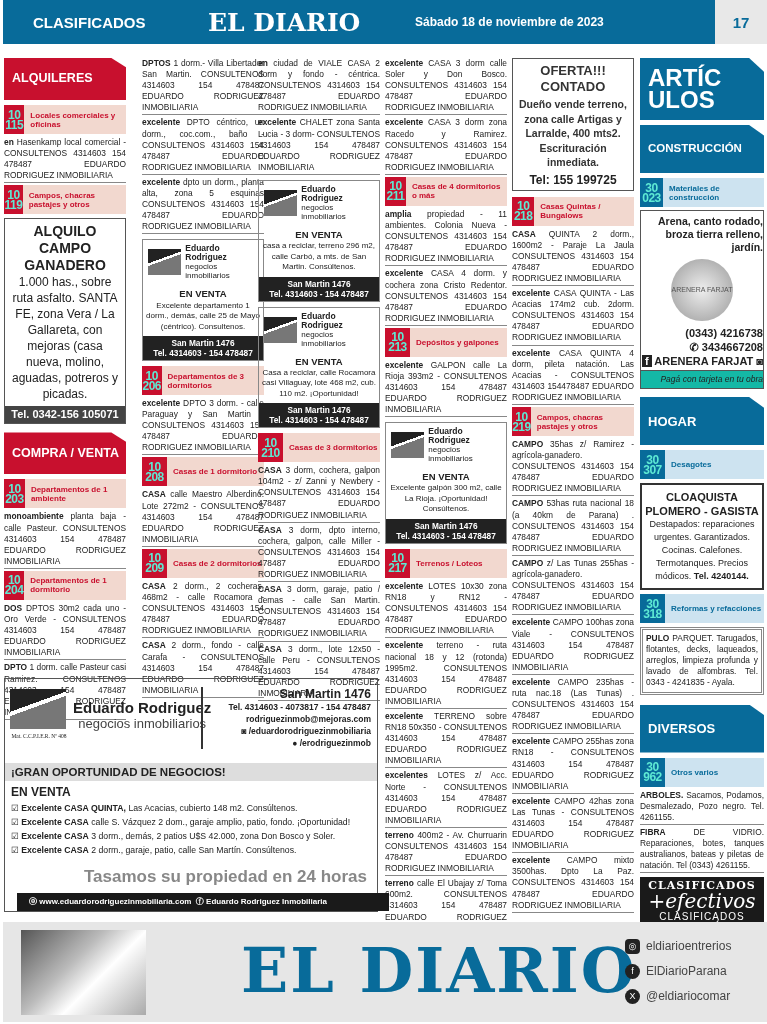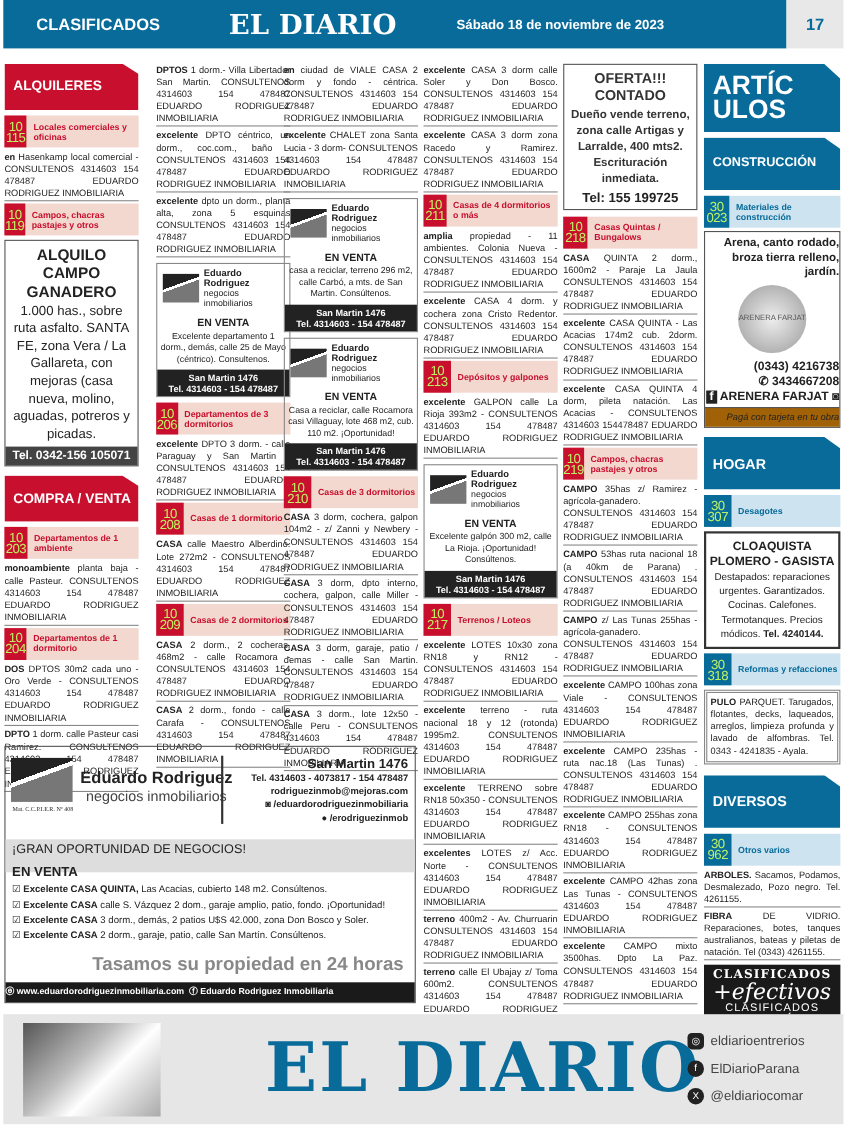--- a/index.html
+++ b/index.html
@@ -9,21 +9,21 @@
 .hdr .logo{font-family:"DejaVu Serif",serif;font-weight:bold;font-size:25px;letter-spacing:0px;width:207px}
 .hdr .date{font-weight:bold;font-size:12px}
 .pgnum{position:absolute;left:715px;top:0;width:52px;height:44px;background:#e8e8e8;color:#086b9a;font-weight:bold;font-size:15px;display:flex;align-items:center;justify-content:center}
 .col{position:absolute;top:58px;width:122px;font-size:8.4px;line-height:11.1px;font-family:"Liberation Sans",sans-serif}
 .c1{left:4px}.c2{left:142px}.c3{left:258px}.c4{left:385px}.c5{left:512px}.c6{left:640px;width:124px}
 .sechd{height:42px;background:#c8102e;color:#fff;font-weight:bold;font-size:12.5px;padding-left:8px;display:flex;align-items:center;clip-path:polygon(0 0,88% 0,100% 22%,100% 100%,0 100%);margin-bottom:5px}
 .sechd.blue{background:#086b9a;height:48px;font-size:13px}
 .sechd.big{height:62px;font-size:24px;line-height:22px;align-items:center}
 .cat{display:flex;align-items:center;background:#f2d8cf;height:29px;margin-bottom:3px}
 .cat.blue{background:#cde3f0}
-.cat .num{background:#c8102e;color:#bef264;font-weight:normal;font-size:12px;line-height:10px;width:25px;height:29px;display:flex;flex-direction:column;justify-content:center;align-items:center;letter-spacing:-0.5px}
+.cat .num{background:#c8102e;color:#5eead4;font-weight:bold;font-size:12px;line-height:10px;width:25px;height:29px;display:flex;flex-direction:column;justify-content:center;align-items:center;letter-spacing:-0.5px}
 .cat.blue .num{background:#086b9a}
 .cat .lbl{color:#c8102e;font-weight:bold;font-size:8px;line-height:9px;padding-left:6px}
 .cat.blue .lbl{color:#086b9a}
 .item{text-align:justify;border-bottom:1px solid #888;padding-bottom:1px;margin-bottom:2px}
 .item b{font-weight:bold}
 .adbox{border:1.5px solid #555;text-align:center;margin:4px 0}
 .adbox .t{font-weight:bold;font-size:14px;line-height:17px}
 .adbox .b{font-size:12px;line-height:16px}
 .adbox .tel{background:#444;color:#fff;font-weight:bold;font-size:11px;padding:3px 0}
 .er{border:1px solid #888;margin:5px 0;font-size:8px;text-align:center}
@@ -35,43 +35,43 @@
 .er .tx{font-size:8px;line-height:10.5px;padding:0 3px 4px}
 .er .ft{background:#222;color:#fff;font-weight:bold;font-size:8.3px;line-height:10px;padding:2px 0}
 .oferta{border:1.5px solid #555;text-align:center;margin-bottom:6px;padding-top:4px}
 .oferta .t{font-weight:bold;font-size:13px;line-height:16px;color:#333}
 .oferta .b{font-weight:bold;font-size:10.5px;line-height:14.5px;color:#333}
 .oferta .tel{font-weight:bold;font-size:12px;margin:3px 0 4px}
 .arena{border:1.5px solid #555;text-align:right;margin:3px 0 8px}
 .arena .t{font-weight:bold;font-size:10.5px;line-height:13px;padding-top:4px}
 .arena .logo{width:62px;height:62px;margin:5px auto;background:radial-gradient(#eee,#999);border-radius:50%;display:flex;align-items:center;justify-content:center;font-size:7px;color:#555}
 .arena .ph{font-weight:bold;font-size:11px;line-height:14px}
-.arena .foot{background:#a16207;font-style:italic;font-size:8.5px;padding:3px 0;border-top:1px solid #555;margin-top:2px}
+.arena .foot{background:#14b8a6;font-style:italic;font-size:8.5px;padding:3px 0;border-top:1px solid #555;margin-top:2px}
 .cloaca{border:2px solid #333;text-align:center;padding:5px 2px;margin:4px 0}
 .cloaca .t{font-weight:bold;font-size:11px;line-height:14px}
 .cloaca .b{font-size:9px;line-height:13px}
 .pulo{border:3px double #888;padding:3px;text-align:justify;margin:4px 0 10px}
 .clasbox{background:#1a1a1a;color:#fff;text-align:center;padding:3px 0;margin-top:4px}
 .clasbox .a{font-family:"DejaVu Serif",serif;font-weight:bold;font-size:11px;letter-spacing:1px}
 .clasbox .b{font-family:"DejaVu Serif",serif;font-style:italic;font-size:20px;line-height:20px}
 .clasbox .c{font-size:10px;letter-spacing:1px}
 .bigad{position:absolute;left:4px;top:678px;width:374px;height:234px;border:1.5px solid #555}
 .bigad .logo{position:absolute;left:5px;top:10px;width:56px;height:40px;background:linear-gradient(160deg,#222 38%,#fff 38%,#fff 45%,#777 45%)}
 .bigad .mat{position:absolute;left:4px;top:54px;font-family:"Liberation Serif",serif;font-size:5.5px;text-align:center;width:60px}
 .bigad .nm{position:absolute;left:68px;top:20px;text-align:center}
 .bigad .nm .a{font-weight:bold;font-size:15px}
 .bigad .nm .b{font-size:13px;color:#444}
 .bigad .vline{position:absolute;left:196px;top:8px;width:1.5px;height:62px;background:#333}
 .bigad .contact{position:absolute;right:6px;top:8px;text-align:right;font-size:8.5px;line-height:12px;font-weight:bold}
 .bigad .contact .addr{font-size:12px;line-height:14px}
-.bigad .gran{position:absolute;left:0;top:84px;width:100%;height:30px;background:#ddd;font-weight:normal;font-size:11.5px;padding-left:6px;line-height:18px}
+.bigad .gran{position:absolute;left:0;top:84px;width:100%;height:18px;background:#ddd;font-weight:bold;font-size:11.5px;padding-left:6px;line-height:18px}
 .bigad .env{position:absolute;left:6px;top:106px;font-weight:bold;font-size:12px}
 .bigad .list{position:absolute;left:6px;top:122px;font-size:8.7px;line-height:14px}
 .bigad .tas{position:absolute;right:10px;top:188px;font-weight:bold;font-size:17px;color:#888}
-.bigad .ft{position:absolute;left:0;bottom:0;width:100%;height:18px;background:#1a1a1a;color:#fff;font-weight:bold;font-size:8px;line-height:18px;}
+.bigad .ft{position:absolute;left:12px;bottom:0;width:100%;height:18px;background:#1a1a1a;color:#fff;font-weight:bold;font-size:8px;line-height:18px;padding-left:12px}
 .bottom{position:absolute;left:3px;top:922px;width:764px;height:100px;background:#e6e6e6}
 .bottom .mock{position:absolute;left:18px;top:8px;width:125px;height:85px;background:linear-gradient(135deg,#555,#bbb 40%,#fff 60%,#aaa)}
 .bottom .logo{position:absolute;left:238px;top:12px;font-family:"DejaVu Serif",serif;font-weight:bold;font-size:62px;color:#086b9a;letter-spacing:2px}
 .bottom .soc{position:absolute;left:622px;top:12px;font-size:12px;line-height:25px;color:#444}
 .bottom .soc span.ic{display:inline-block;width:15px;height:15px;background:#222;border-radius:4px;vertical-align:middle;margin-right:6px;color:#fff;font-size:9px;text-align:center;line-height:15px}
 </style>
 </head>
 <body>
 
 <div class="hdr">

